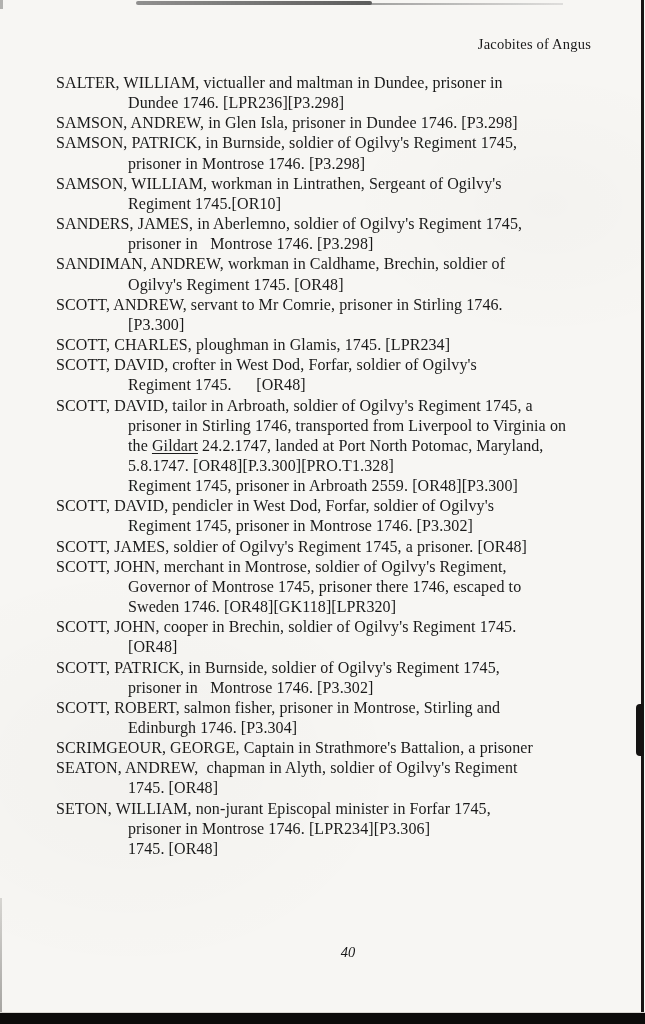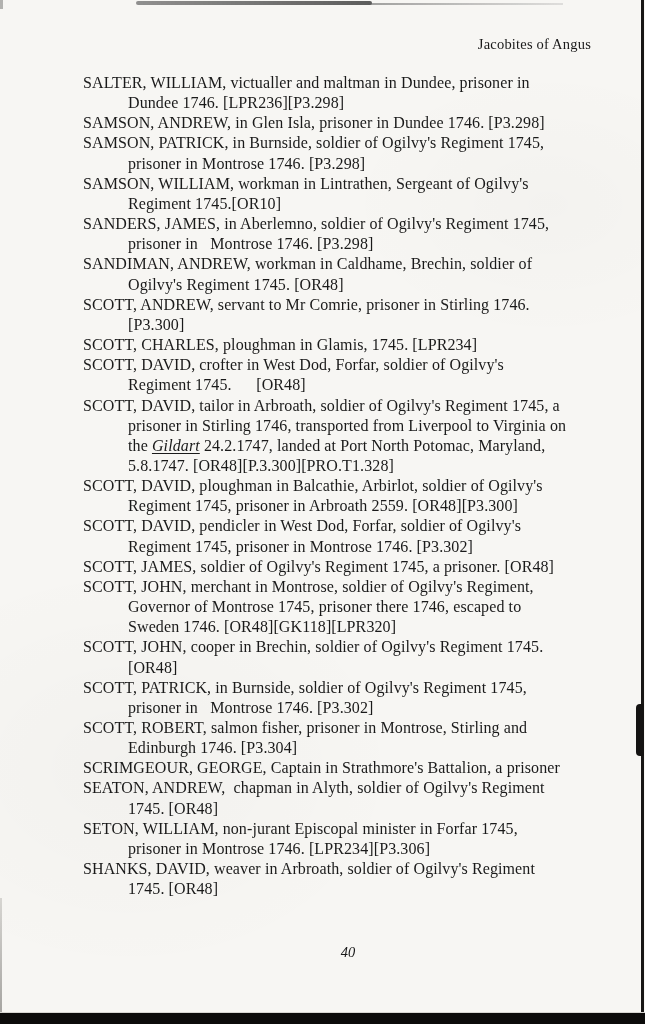--- a/index.html
+++ b/index.html
@@ -23,25 +23,25 @@
   }
   .entries {
     position: absolute;
     top: 73px; left: 0; right: 0;
   }
   .entry { margin: 0; padding: 0; }
   .line {
     white-space: pre;
     font-size: 16px;
     line-height: 20.15px;
-    margin-left: 83px;
+    margin-left: 56px;
     letter-spacing: 0.1px;
   }
   .line.cont { margin-left: 128px; }
-  .line u { text-decoration: underline; text-underline-offset: 2px; font-style: italic; }
+  .line u { text-decoration: underline; text-underline-offset: 2px; }
   .page-number {
     position: absolute;
     top: 944px; left: 86px; width: 524px;
     text-align: center;
     font-size: 14.5px;
     font-style: italic;
   }
   
   .artifact { position: absolute; pointer-events: none; }
   .top-smear-dark {
@@ -127,21 +127,20 @@
       <div class="line">SCOTT, DAVID, crofter in West Dod, Forfar, soldier of Ogilvy's</div>
       <div class="line cont">Regiment 1745.      [OR48]</div>
     </div>
     <div class="entry">
       <div class="line">SCOTT, DAVID, tailor in Arbroath, soldier of Ogilvy's Regiment 1745, a</div>
       <div class="line cont">prisoner in Stirling 1746, transported from Liverpool to Virginia on</div>
       <div class="line cont">the <u>Gildart</u> 24.2.1747, landed at Port North Potomac, Maryland,</div>
       <div class="line cont">5.8.1747. [OR48][P.3.300][PRO.T1.328]</div>
     </div>
     <div class="entry">
-      <div class="line">SCOTT, DAVID, ploughman in Balcathie, Arbirlot, soldier of Ogilvy's</div>
       <div class="line cont">Regiment 1745, prisoner in Arbroath 2559. [OR48][P3.300]</div>
     </div>
     <div class="entry">
       <div class="line">SCOTT, DAVID, pendicler in West Dod, Forfar, soldier of Ogilvy's</div>
       <div class="line cont">Regiment 1745, prisoner in Montrose 1746. [P3.302]</div>
     </div>
     <div class="entry">
       <div class="line">SCOTT, JAMES, soldier of Ogilvy's Regiment 1745, a prisoner. [OR48]</div>
     </div>
     <div class="entry">
@@ -166,18 +165,17 @@
     </div>
     <div class="entry">
       <div class="line">SEATON, ANDREW,  chapman in Alyth, soldier of Ogilvy's Regiment</div>
       <div class="line cont">1745. [OR48]</div>
     </div>
     <div class="entry">
       <div class="line">SETON, WILLIAM, non-jurant Episcopal minister in Forfar 1745,</div>
       <div class="line cont">prisoner in Montrose 1746. [LPR234][P3.306]</div>
     </div>
     <div class="entry">
-      <div class="line">SHANKS, DAVID, weaver in Arbroath, soldier of Ogilvy's Regiment</div>
       <div class="line cont">1745. [OR48]</div>
     </div>
   </div>
 
 <div class="page-number">40</div>
 
 </body></html>

